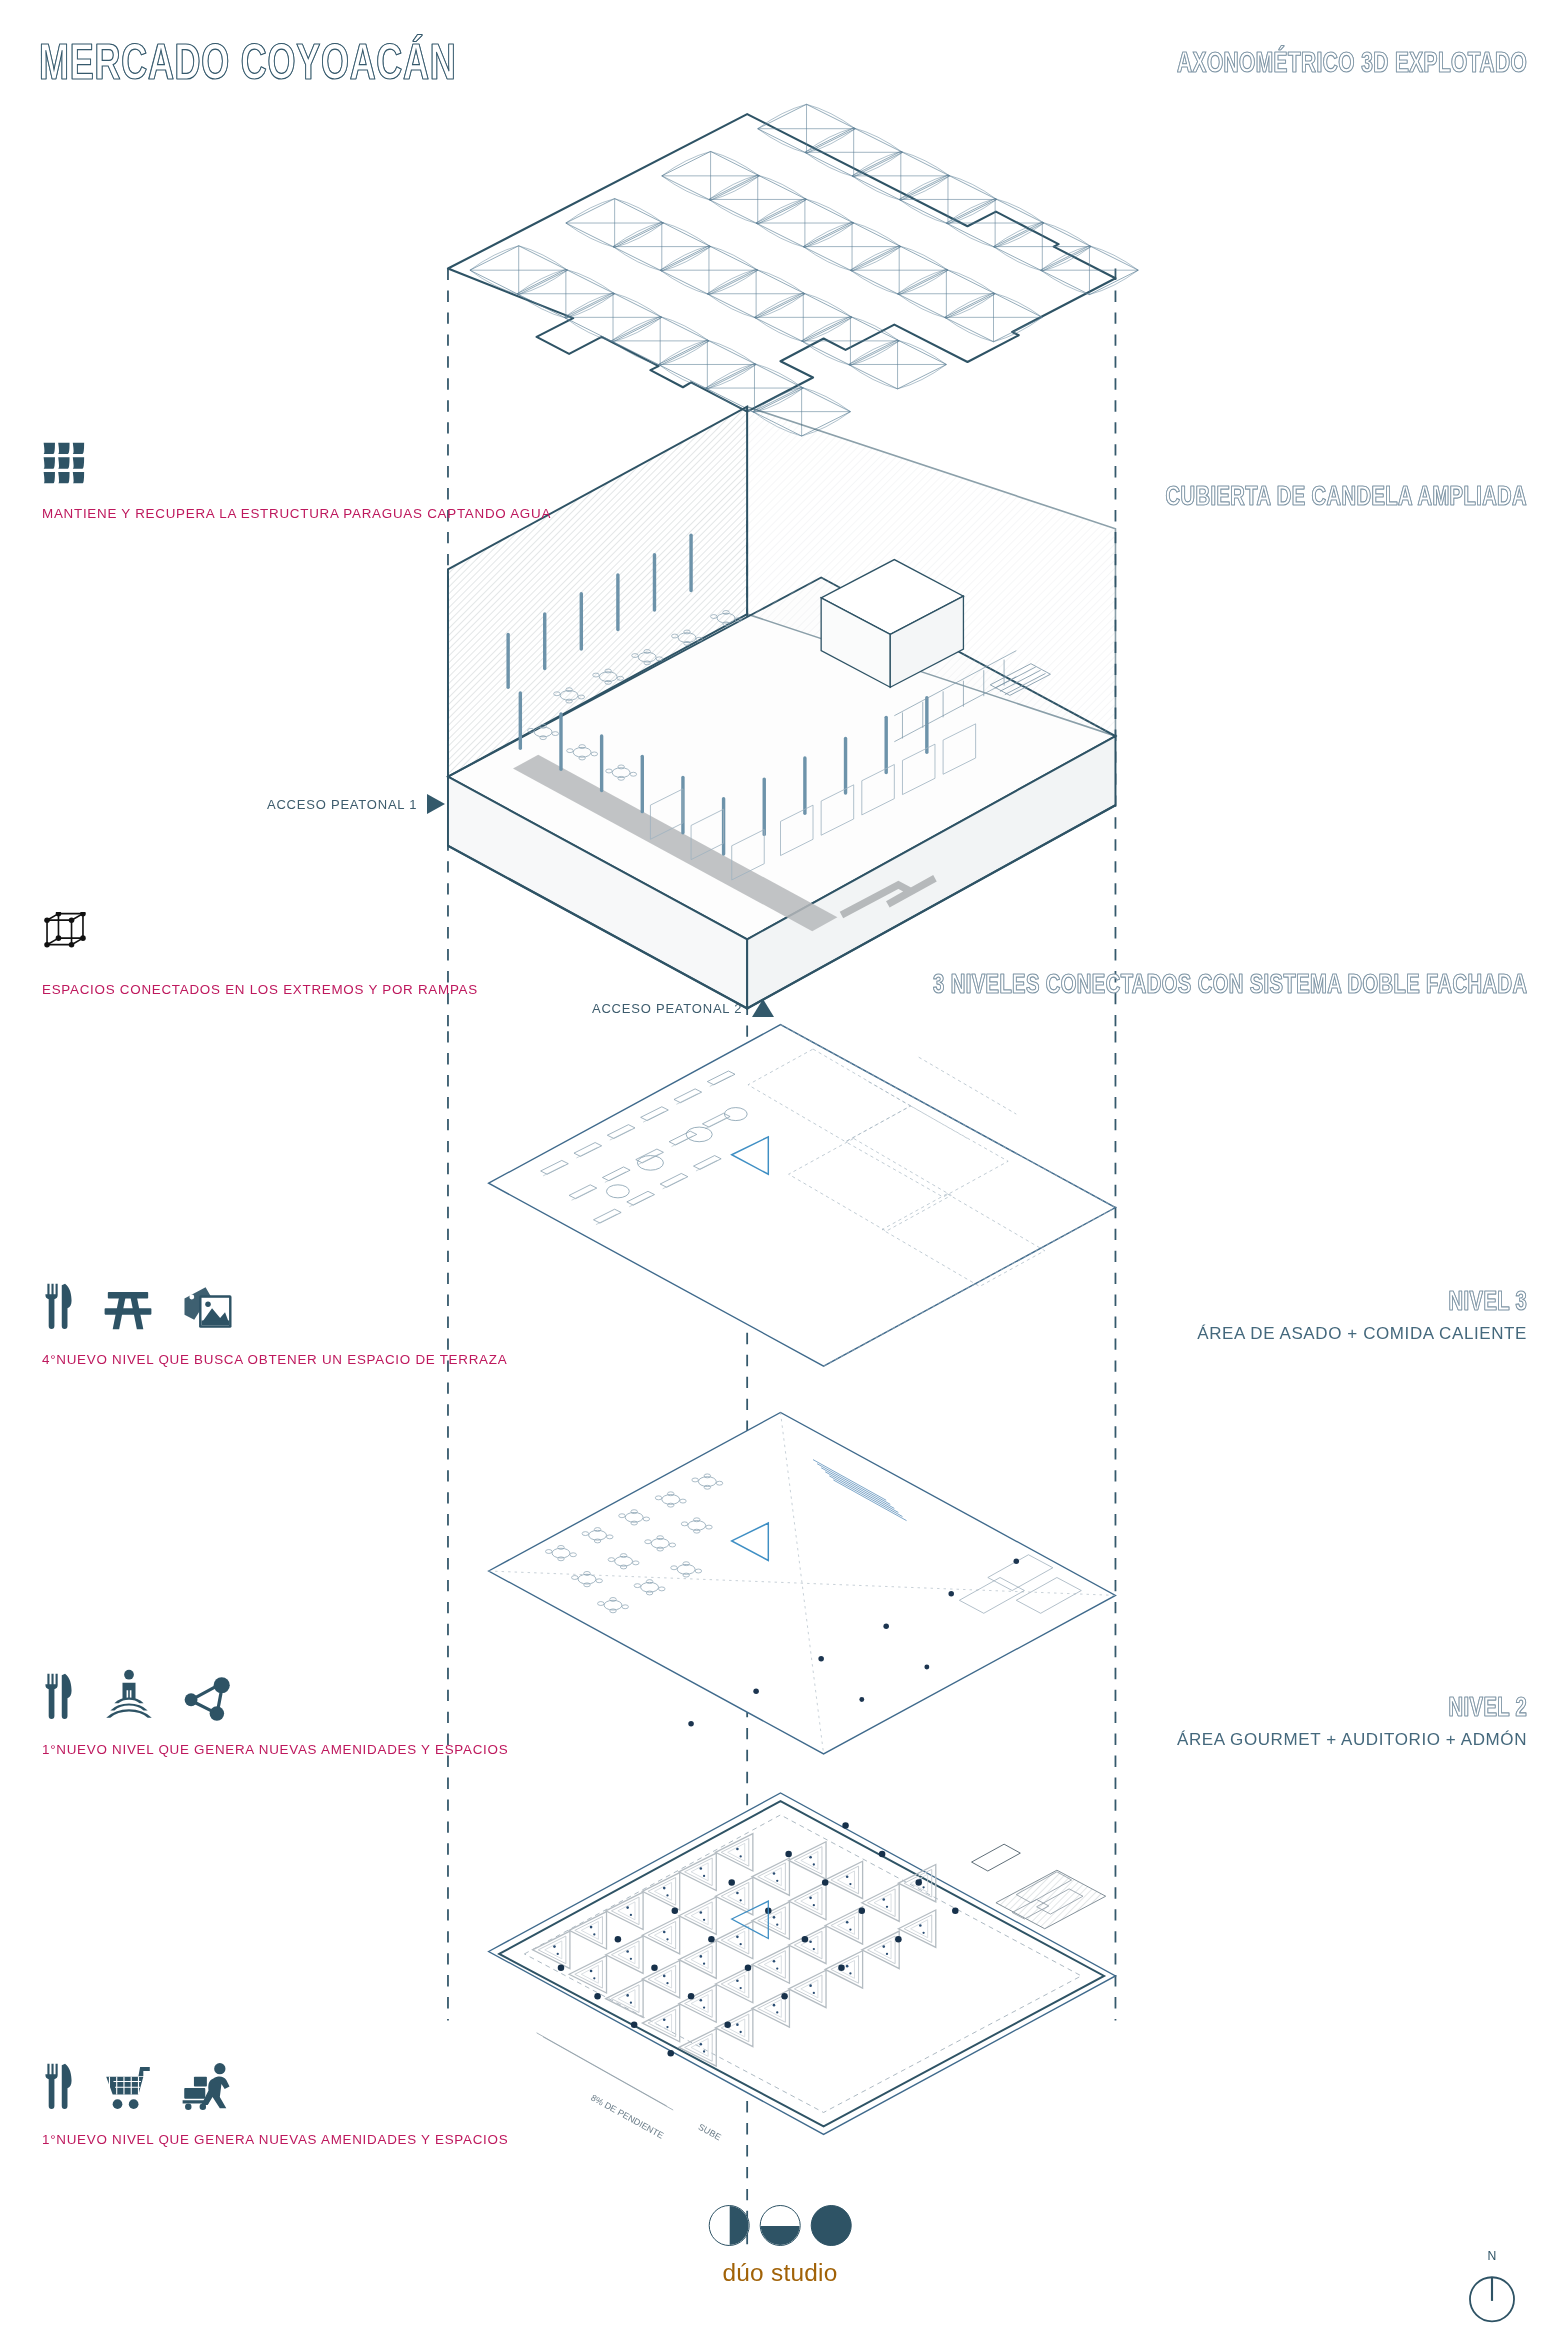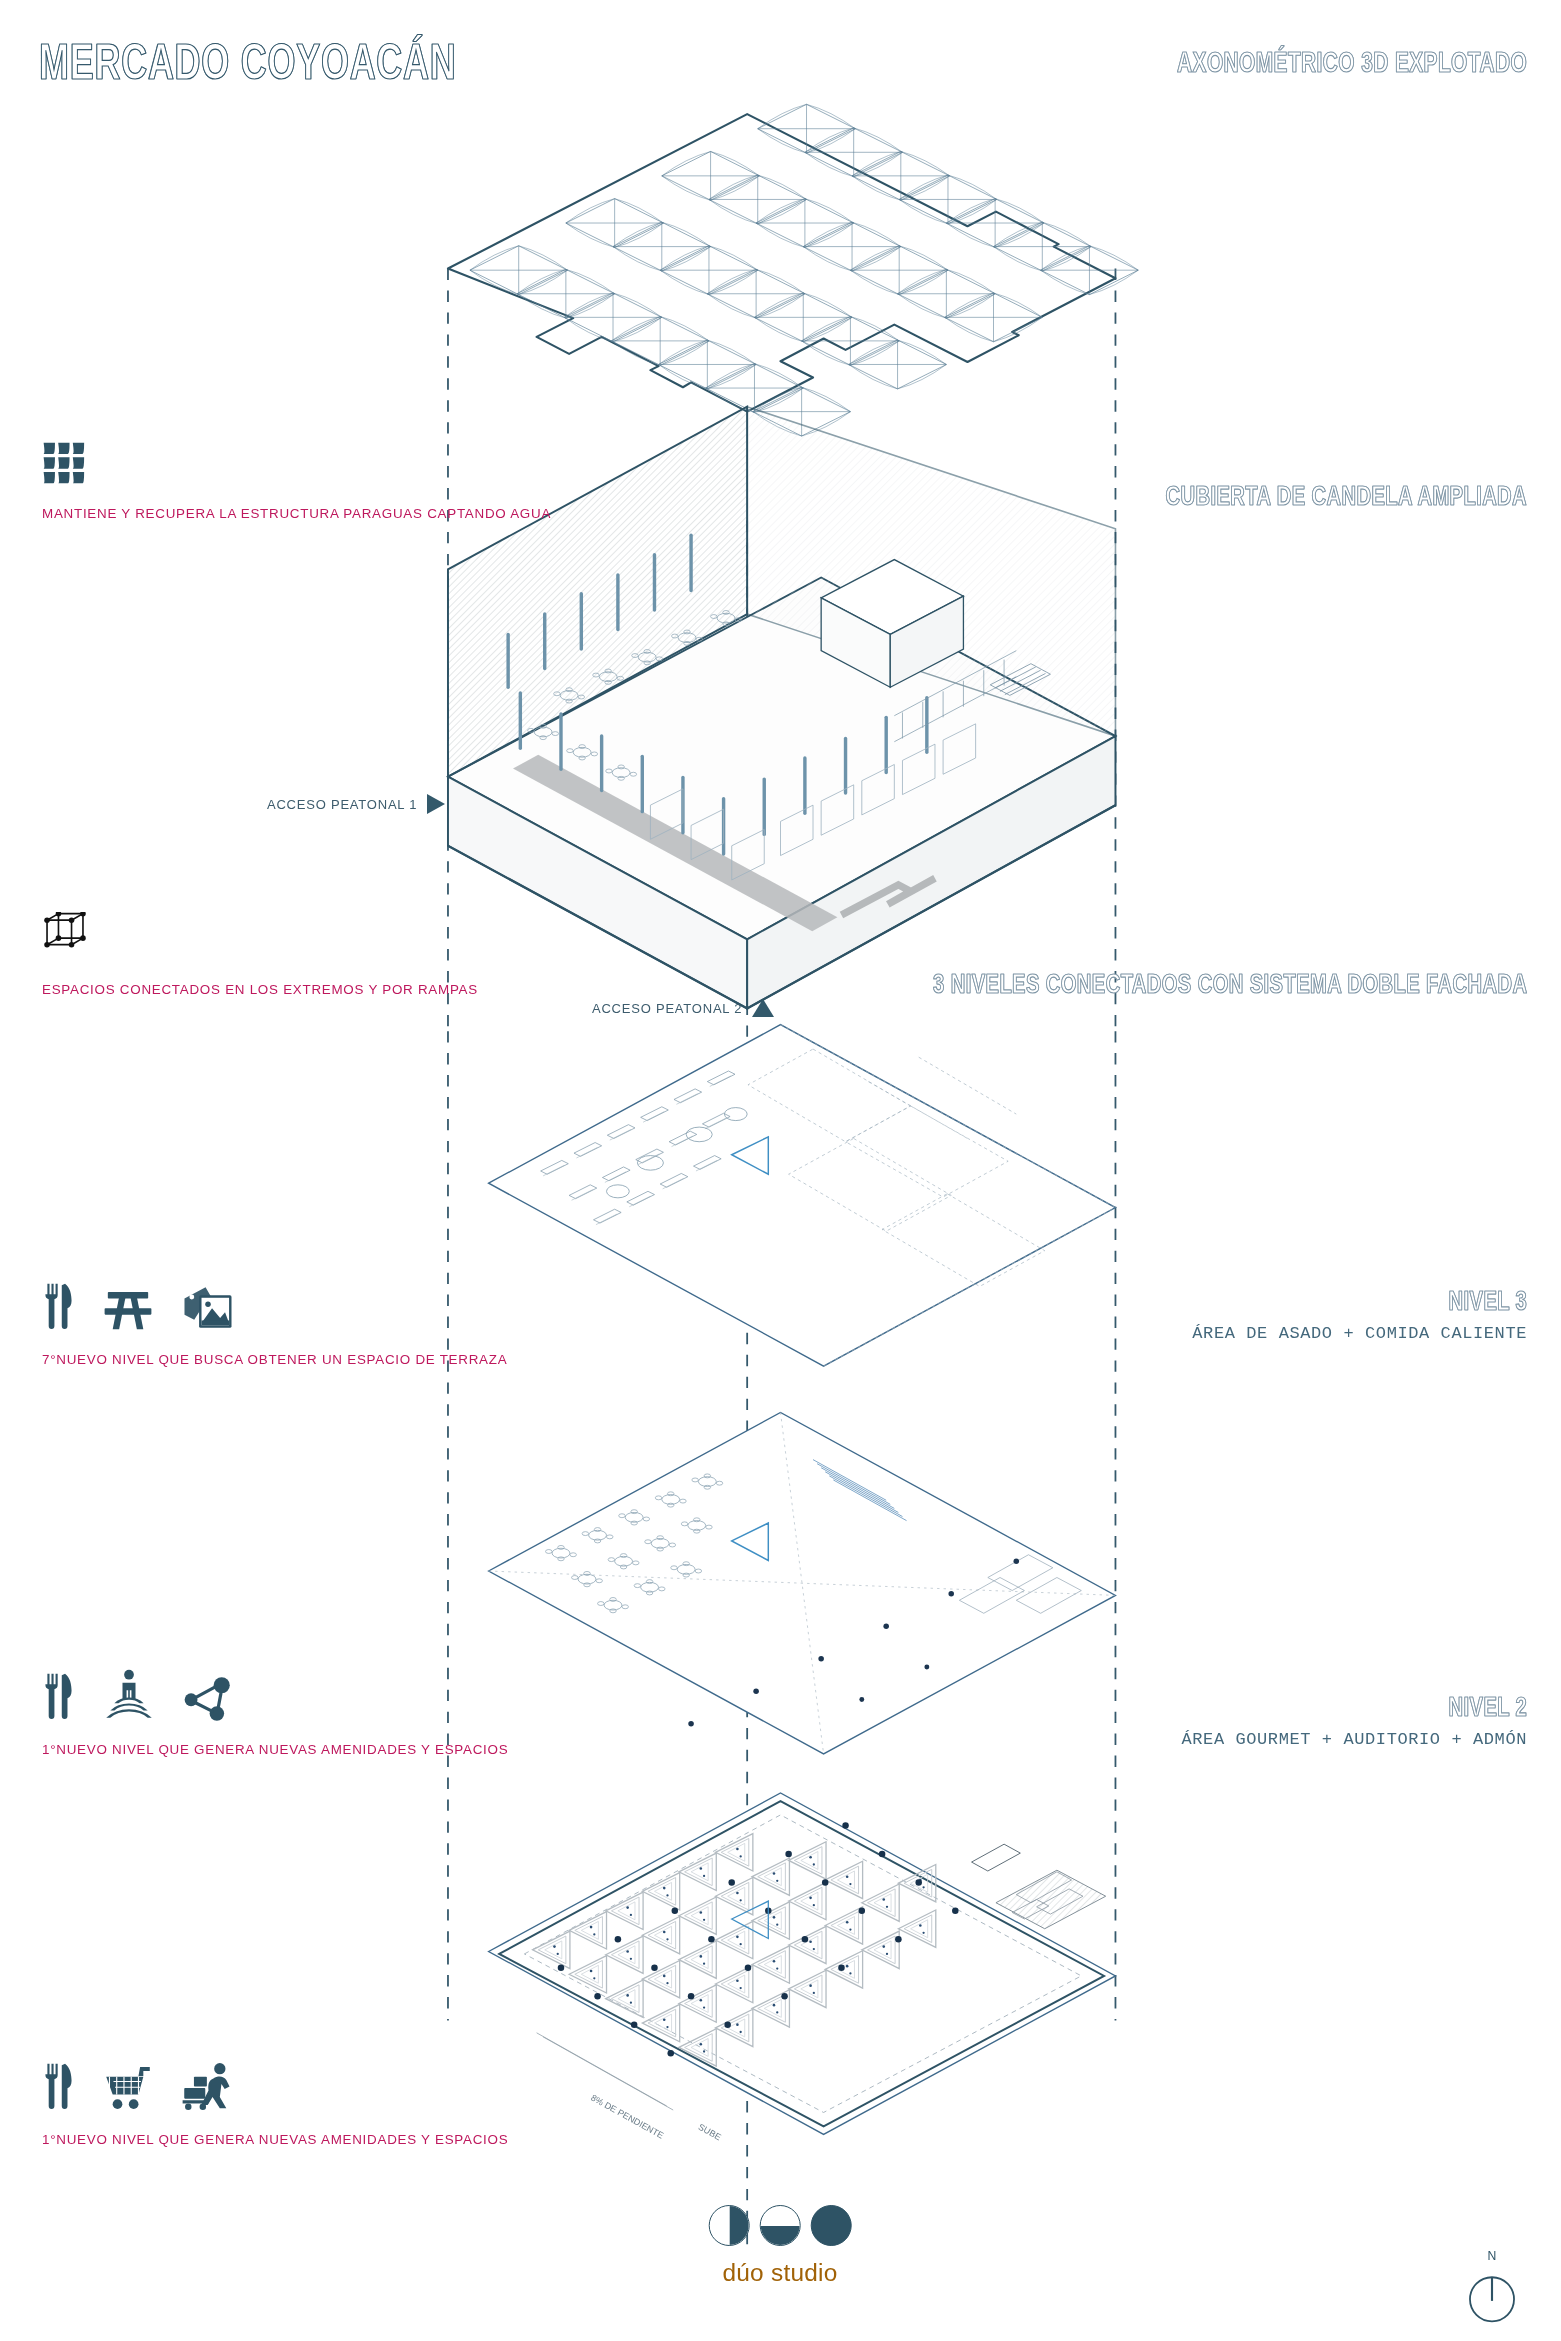--- a/index.html
+++ b/index.html
@@ -76,21 +76,21 @@
     position: absolute;
     right: 33px;
     text-align: right;
   }
   .rlabel .rl-main {
     font-size: 28px;
     display: inline-block;
     transform-origin: right top;
   }
   .rlabel .rl-sub {
-    font-family: Liberation Mono, monospace;
+    font-family: Liberation Sans, sans-serif;
     font-size: 17px;
     letter-spacing: 0.035em;
     color: #44687c;
     white-space: nowrap;
     margin-top: 7.3px;
     font-weight: 400;
   }
 
   
   .access {
@@ -814,21 +814,21 @@
             <circle cx="13" cy="16" r="3" fill="#ffffff"></circle>
             <rect x="22" y="14" width="40" height="40" rx="2"></rect>
             <rect x="25" y="17" width="34" height="34" fill="#ffffff"></rect>
             <circle cx="33" cy="25" r="3.4" fill="#2e5365"></circle>
             <path d="M25,48 L38,30 L48,42 L54,35 L59,48 Z" fill="#2e5365"></path>
             <rect x="25" y="45" width="34" height="6" fill="#2e5365"></rect>
           </g>
         </svg>
       </span>
     </div>
-    <div class="note-text">7°NUEVO NIVEL QUE BUSCA OBTENER UN ESPACIO DE TERRAZA</div>
+    <div class="note-text">4°NUEVO NIVEL QUE BUSCA OBTENER UN ESPACIO DE TERRAZA</div>
   </div>
 
   <div class="note" style="top:1659px;">
     <div class="icon-row">
       <span class="icon">
         <svg width="33" height="49" viewBox="0 0 40 60">
           <g fill="#2e5365">
             <path d="M4,2 v14 a5,5 0 0 0 4,5 v33 a3.5,3.5 0 0 0 7,0 v-33 a5,5 0 0 0 4,-5 v-14 h-2.6 v13 h-2.4 v-13 h-2.6 v13 h-2.4 v-13 h-2.6 v13 h-2.4 v-13 z"></path>
             <path d="M28,2 c6,4 8,13 8,21 c0,5 -2,8 -5,9 v22 a3.5,3.5 0 0 1 -7,0 v-50 z"></path>
           </g>

